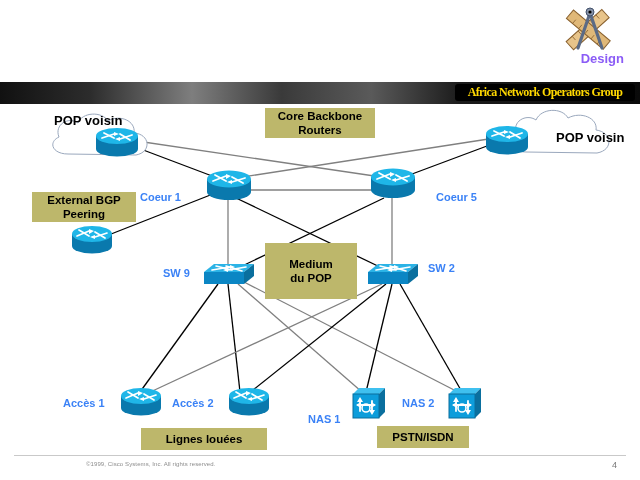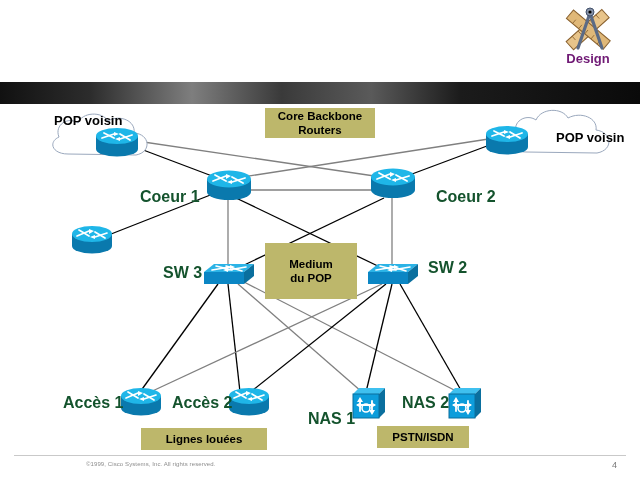--- a/index.html
+++ b/index.html
@@ -42,22 +42,23 @@
   }
   #design-logo .glyph {
     position: relative;
     width: 56px;
     height: 46px;
     margin: 0 auto;
   }
   #design-logo .logo-label {
     font-size: 13px;
     font-weight: bold;
-    color: #701a75;
+    color: #8b5cf6;
     line-height: 14px;
+    text-align: right;
   }
 
   
   #banner {
     position: absolute;
     left: 0;
     top: 82px;
     width: 640px;
     height: 22px;
     background: linear-gradient(90deg,
@@ -106,23 +107,23 @@
     font-size: 13px;
     font-weight: bold;
     color: #000000;
     line-height: 16px;
     white-space: nowrap;
   }
 
   
   .node-label {
     position: absolute;
-    font-size: 16px;
-    font-weight: bold;
-    color: #14532d;
+    font-size: 11px;
+    font-weight: bold;
+    color: #3b82f6;
     white-space: nowrap;
     line-height: 14px;
   }
 
   
   .callout {
     position: absolute;
     background: #bdb76b;
     color: #000000;
     font-size: 11.5px;
@@ -203,20 +204,21 @@
           <line x1="30" y1="7" x2="42" y2="42"></line>
         </g>
         <circle cx="30" cy="6" r="4" fill="#8793a8" stroke="#41506b" stroke-width="1"></circle>
         <circle cx="30" cy="6" r="1.6" fill="#2d3away" stroke="none"></circle>
       </svg>
     </div>
     <div class="logo-label">Design</div>
   </div>
 
   <div id="banner"></div>
+  <div id="anog-badge">Africa Network Operators Group</div>
 
   <div id="diagram">
 
     <svg id="links" viewBox="0 0 640 480">
       <g stroke-width="1.3" fill="none">
 
         <line x1="130" y1="145" x2="228" y2="182" stroke="#000000"></line>
         <line x1="130" y1="140" x2="388" y2="178" stroke="#808080"></line>
 
         <line x1="495" y1="143" x2="396" y2="180" stroke="#000000"></line>
@@ -433,33 +435,37 @@
       <g fill="#ffffff">
         <polygon points="11,13 8,18 14,18"></polygon>
         <polygon points="23,31 26,26 20,26"></polygon>
         <polygon points="27,21 22,18 22,24"></polygon>
         <polygon points="7,21 12,18 12,24"></polygon>
       </g>
       <circle cx="17" cy="24" r="4" fill="none" stroke="#ffffff" stroke-width="1.6"></circle>
     </svg>
 
     <div class="node-label" style="left:140px; top:190px;">Coeur 1</div>
-    <div class="node-label" style="left:436px; top:190px;">Coeur 2</div>
-    <div class="node-label" style="left:163px; top:266px;">SW 3</div>
+    <div class="node-label" style="left:436px; top:190px;">Coeur 5</div>
+    <div class="node-label" style="left:163px; top:266px;">SW 9</div>
     <div class="node-label" style="left:428px; top:261px;">SW 2</div>
     <div class="node-label" style="left:63px; top:396px;">Accès 1</div>
     <div class="node-label" style="left:172px; top:396px;">Accès 2</div>
     <div class="node-label" style="left:308px; top:412px;">NAS 1</div>
     <div class="node-label" style="left:402px; top:396px;">NAS 2</div>
 
     <div class="callout" style="left:265px; top:108px; width:110px; height:30px;">
       <span>Core Backbone</span>
       <span>Routers</span>
     </div>
 
+    <div class="callout" style="left:32px; top:192px; width:104px; height:30px;">
+      <span>External BGP</span>
+      <span>Peering</span>
+    </div>
 
     <div class="callout" style="left:265px; top:243px; width:92px; height:56px;">
       <span>Medium</span>
       <span>du POP</span>
     </div>
 
     <div class="callout" style="left:377px; top:426px; width:92px; height:22px;">
       <span>PSTN/ISDN</span>
     </div>
 

